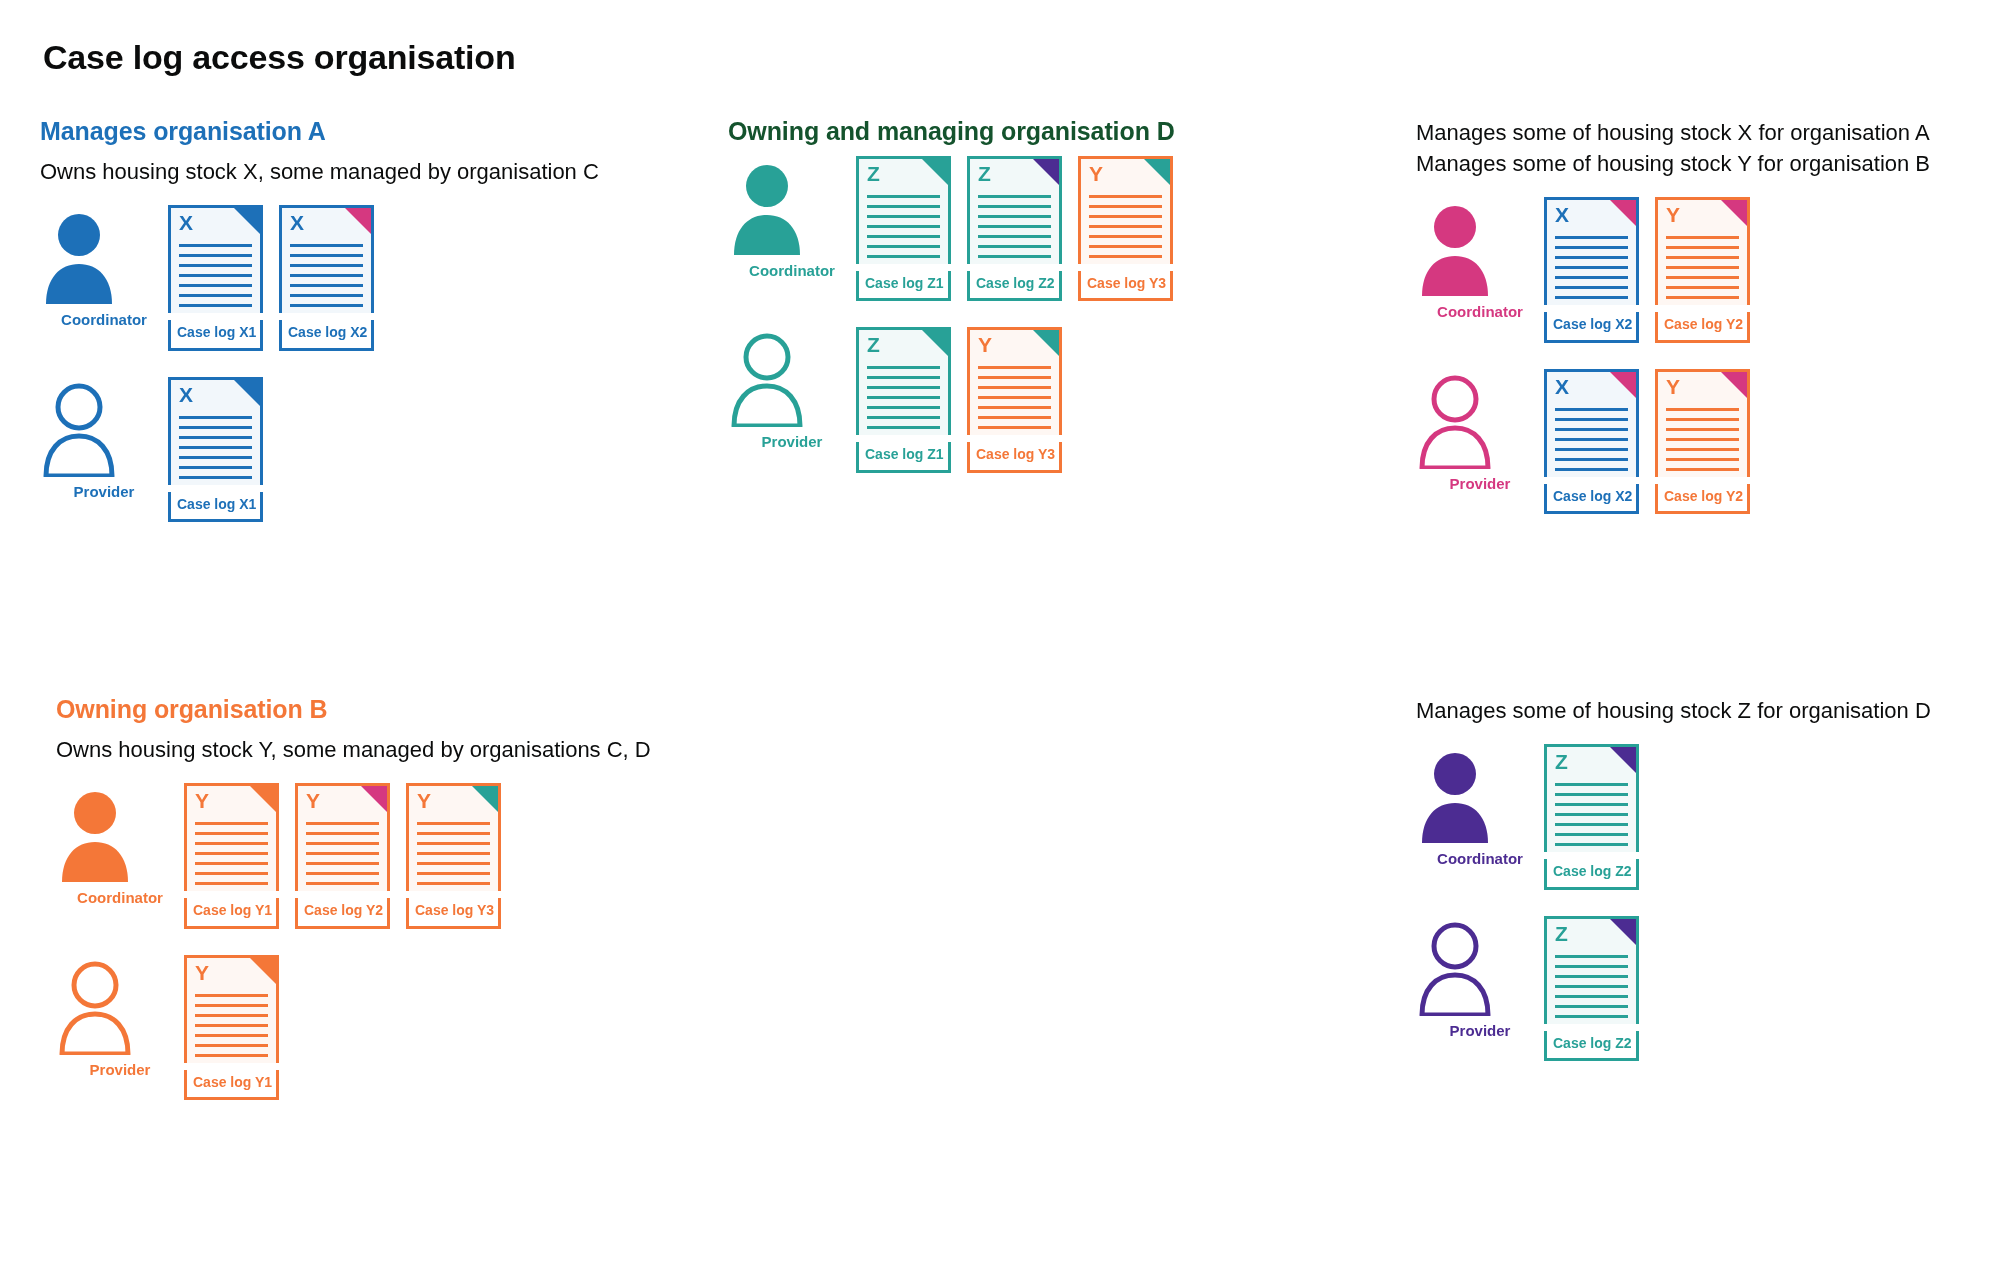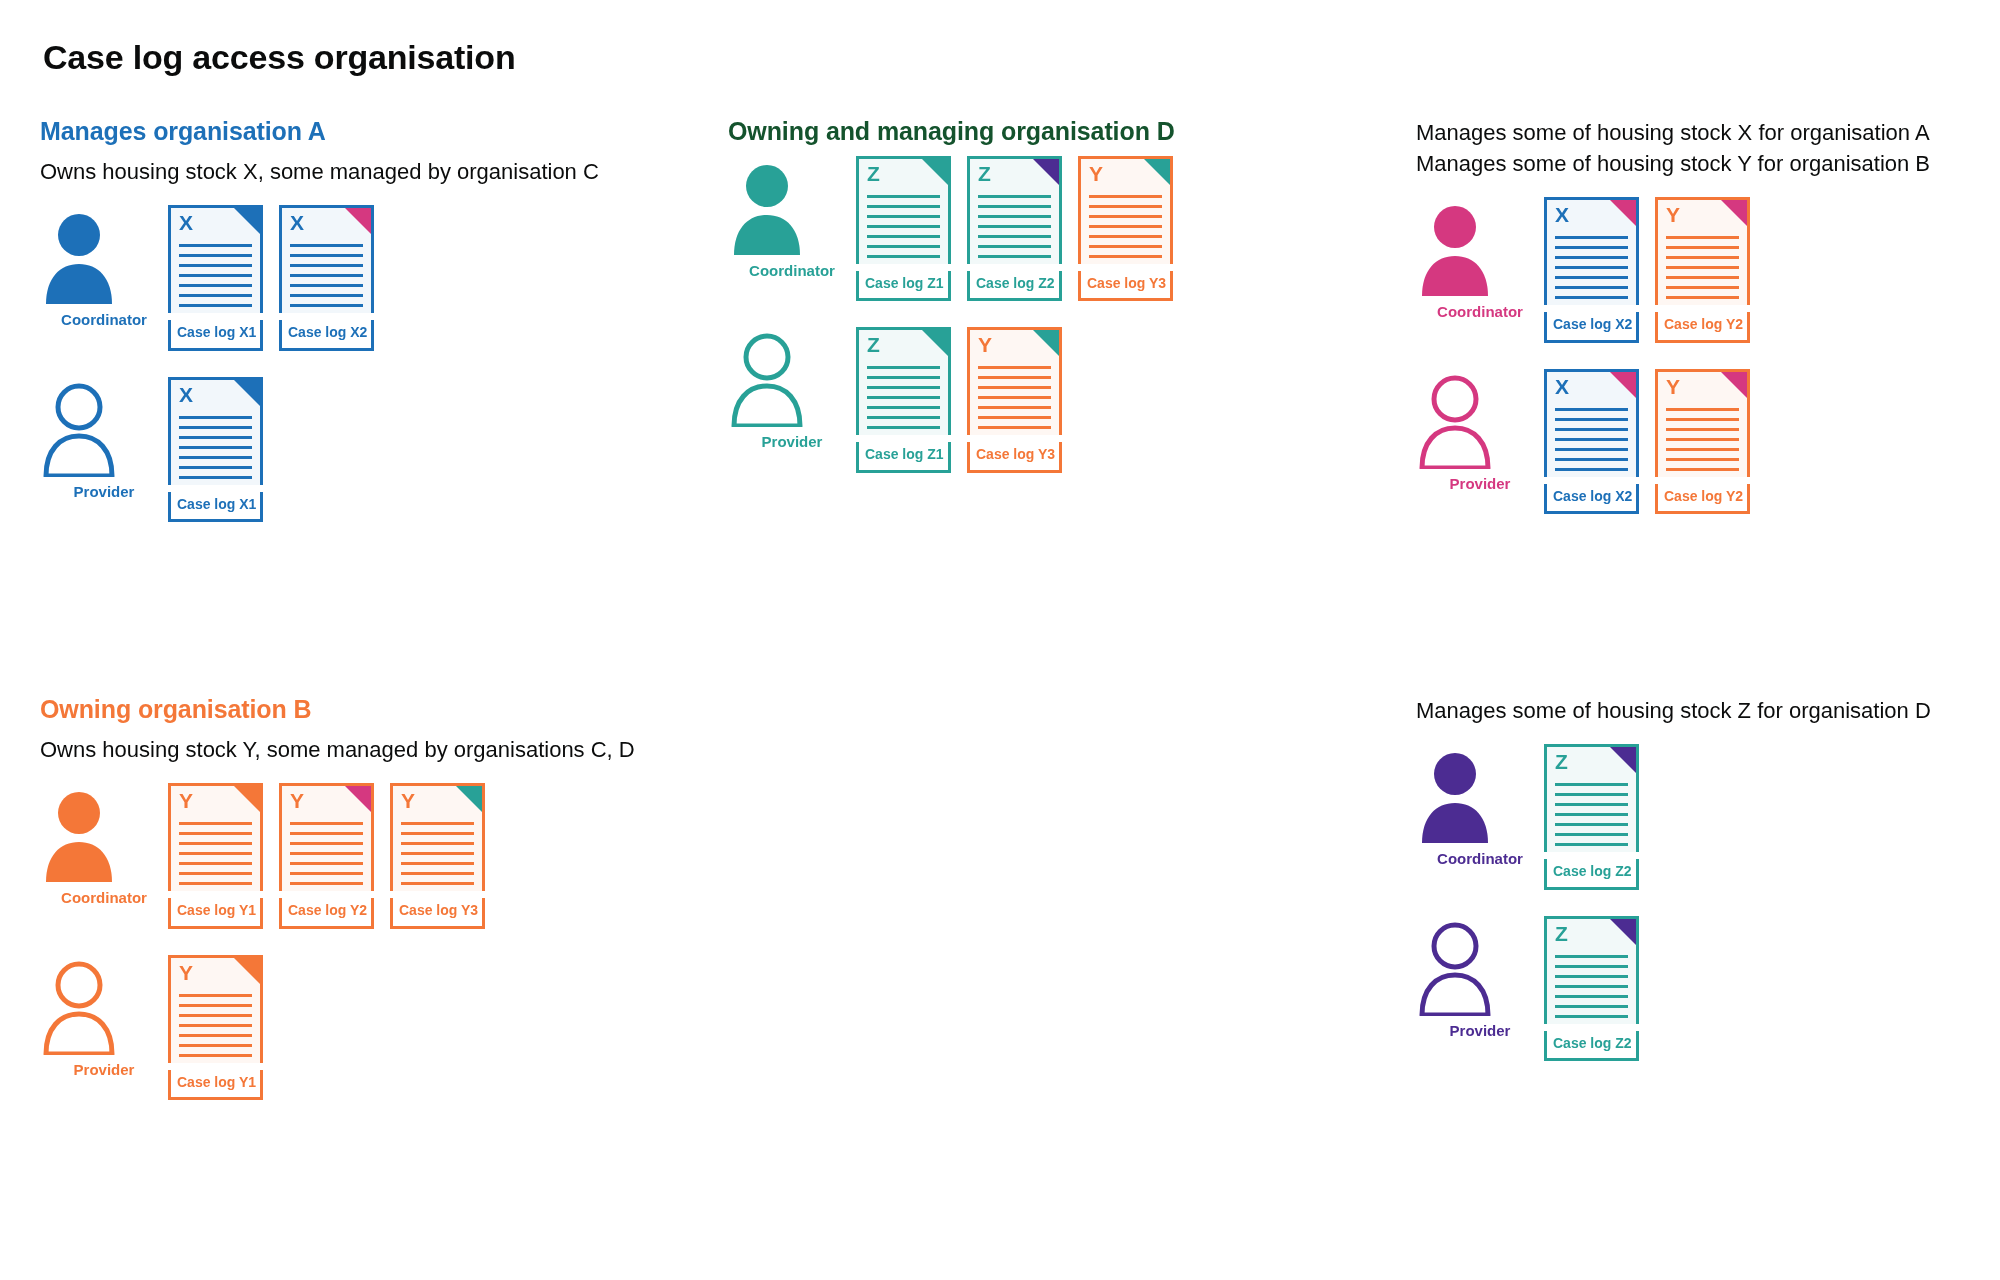--- a/index.html
+++ b/index.html
@@ -415,21 +415,21 @@
                   <i style="background: rgb(244, 119, 56);"></i>
                   <i style="background: rgb(244, 119, 56);"></i>
                   <i style="background: rgb(244, 119, 56);"></i>
                 </div>
               </div>
               <div class="doc-caption" style="border-color: rgb(244, 119, 56); color: rgb(244, 119, 56); background: rgb(255, 255, 255);">Case log Y2</div>
             </div>
           </div>
         </div>
       </div>
-      <div class="panel" style="left: 0px; top: 578px;">
+      <div class="panel" style="left: 16px; top: 578px;">
         <h2 class="panel-title" style="color: rgb(244, 119, 56);">Owning organisation B</h2>
         <p class="panel-desc">Owns housing stock Y, some managed by organisations C, D</p>
         <div class="role-row">
           <div class="person-block">
             <span>
               <svg viewBox="0 0 78 96" class="person-icon">
                 <circle cx="39" cy="26" r="21" fill="#f47738"></circle>
                 <path d="M6,95 C6,69 20,55 39,55 C58,55 72,69 72,95 Z" fill="#f47738"></path>
               </svg>
             </span>

